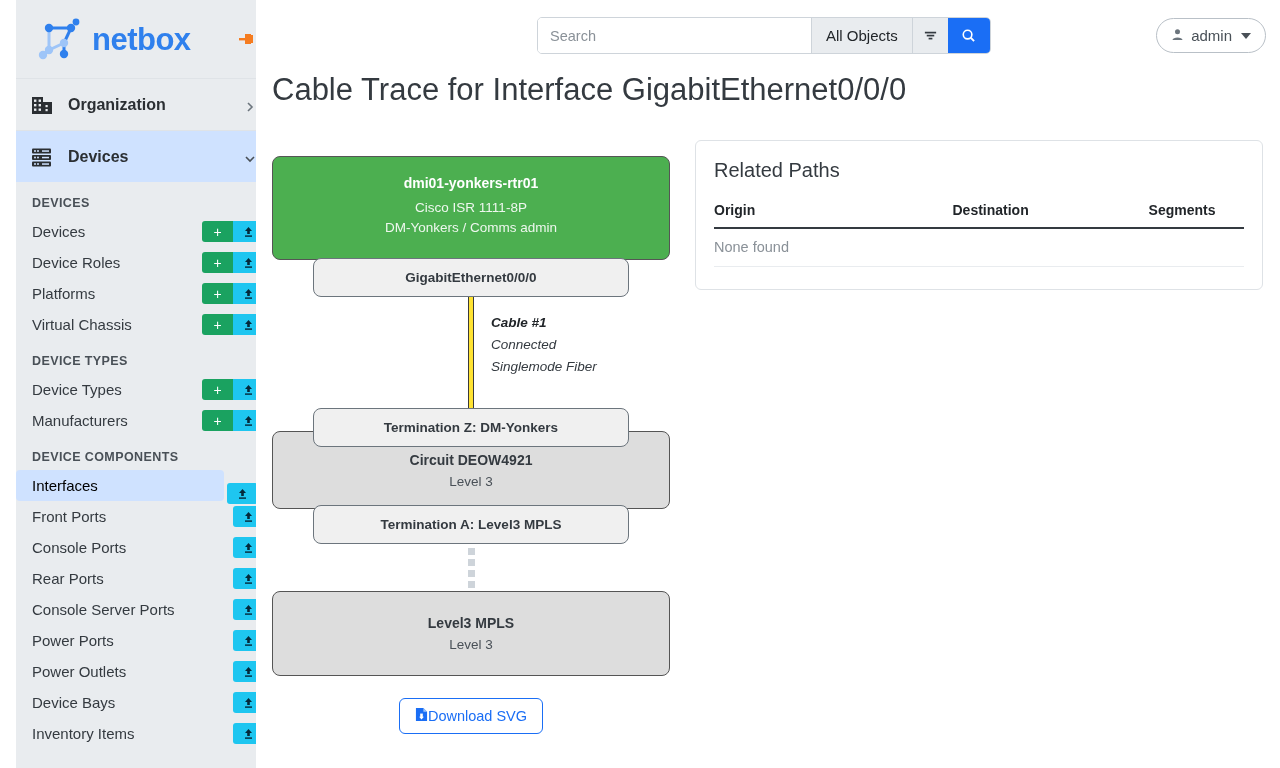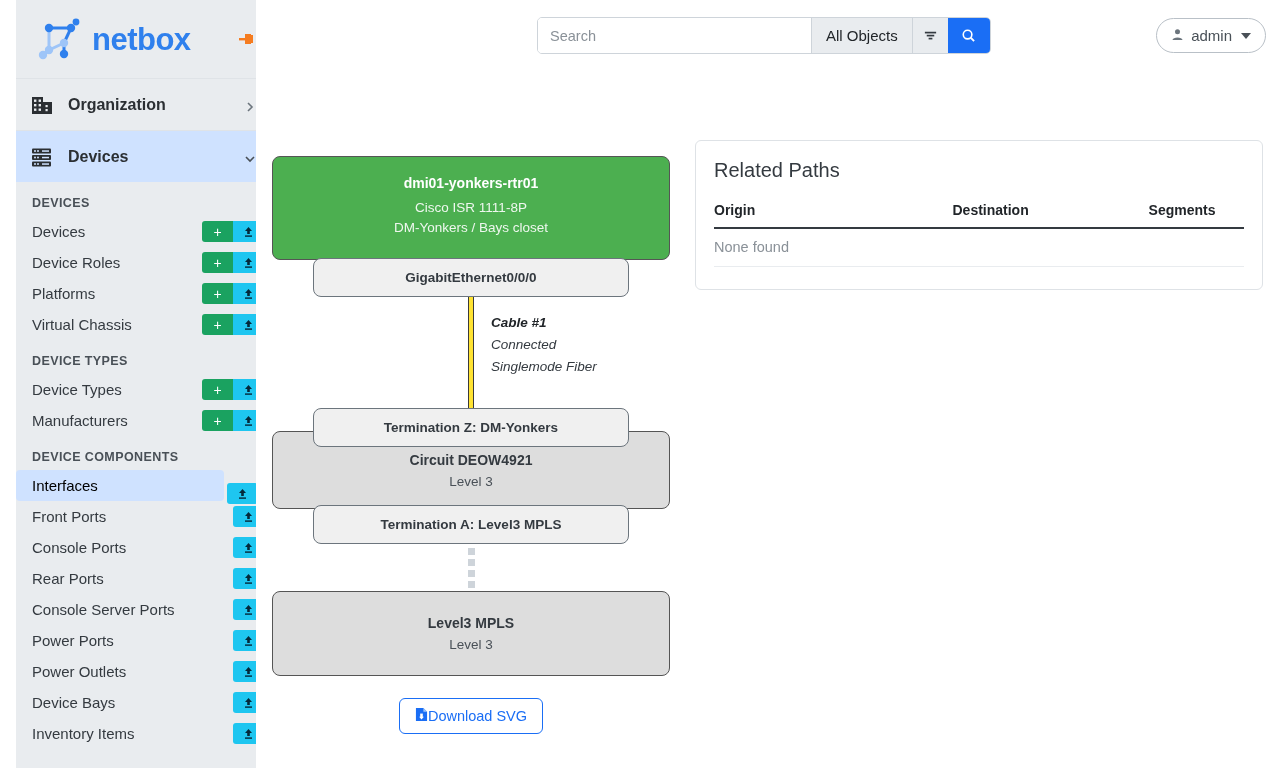--- a/index.html
+++ b/index.html
@@ -509,28 +509,29 @@
         <path d="M1.6 13 C1.6 9.2 12.4 9.2 12.4 13 Z" fill="#6c757d"></path>
       </svg>
     </span>
     <span>admin</span>
     <span class="caret"></span>
   </div>
 </div>
 
 <div id="main">
 
+  <div class="page-title">Cable Trace for Interface GigabitEthernet0/0/0</div>
 
   <div id="trace">
 
     <div class="dev-block">
       <div class="node device">
         <div class="n-title">dmi01-yonkers-rtr01</div>
         <div class="n-sub">Cisco ISR 1111-8P</div>
-        <div class="n-sub">DM-Yonkers / Bays closet</div>
+        <div class="n-sub">DM-Yonkers / Comms admin</div>
       </div>
       <div class="term">GigabitEthernet0/0/0</div>
     </div>
 
     <div class="cable-seg">
       <div class="cable-line"></div>
       <div class="cable-info">
         <div class="c-name">Cable #1</div>
         <div class="c-row">Connected</div>
         <div class="c-row">Singlemode Fiber</div>

